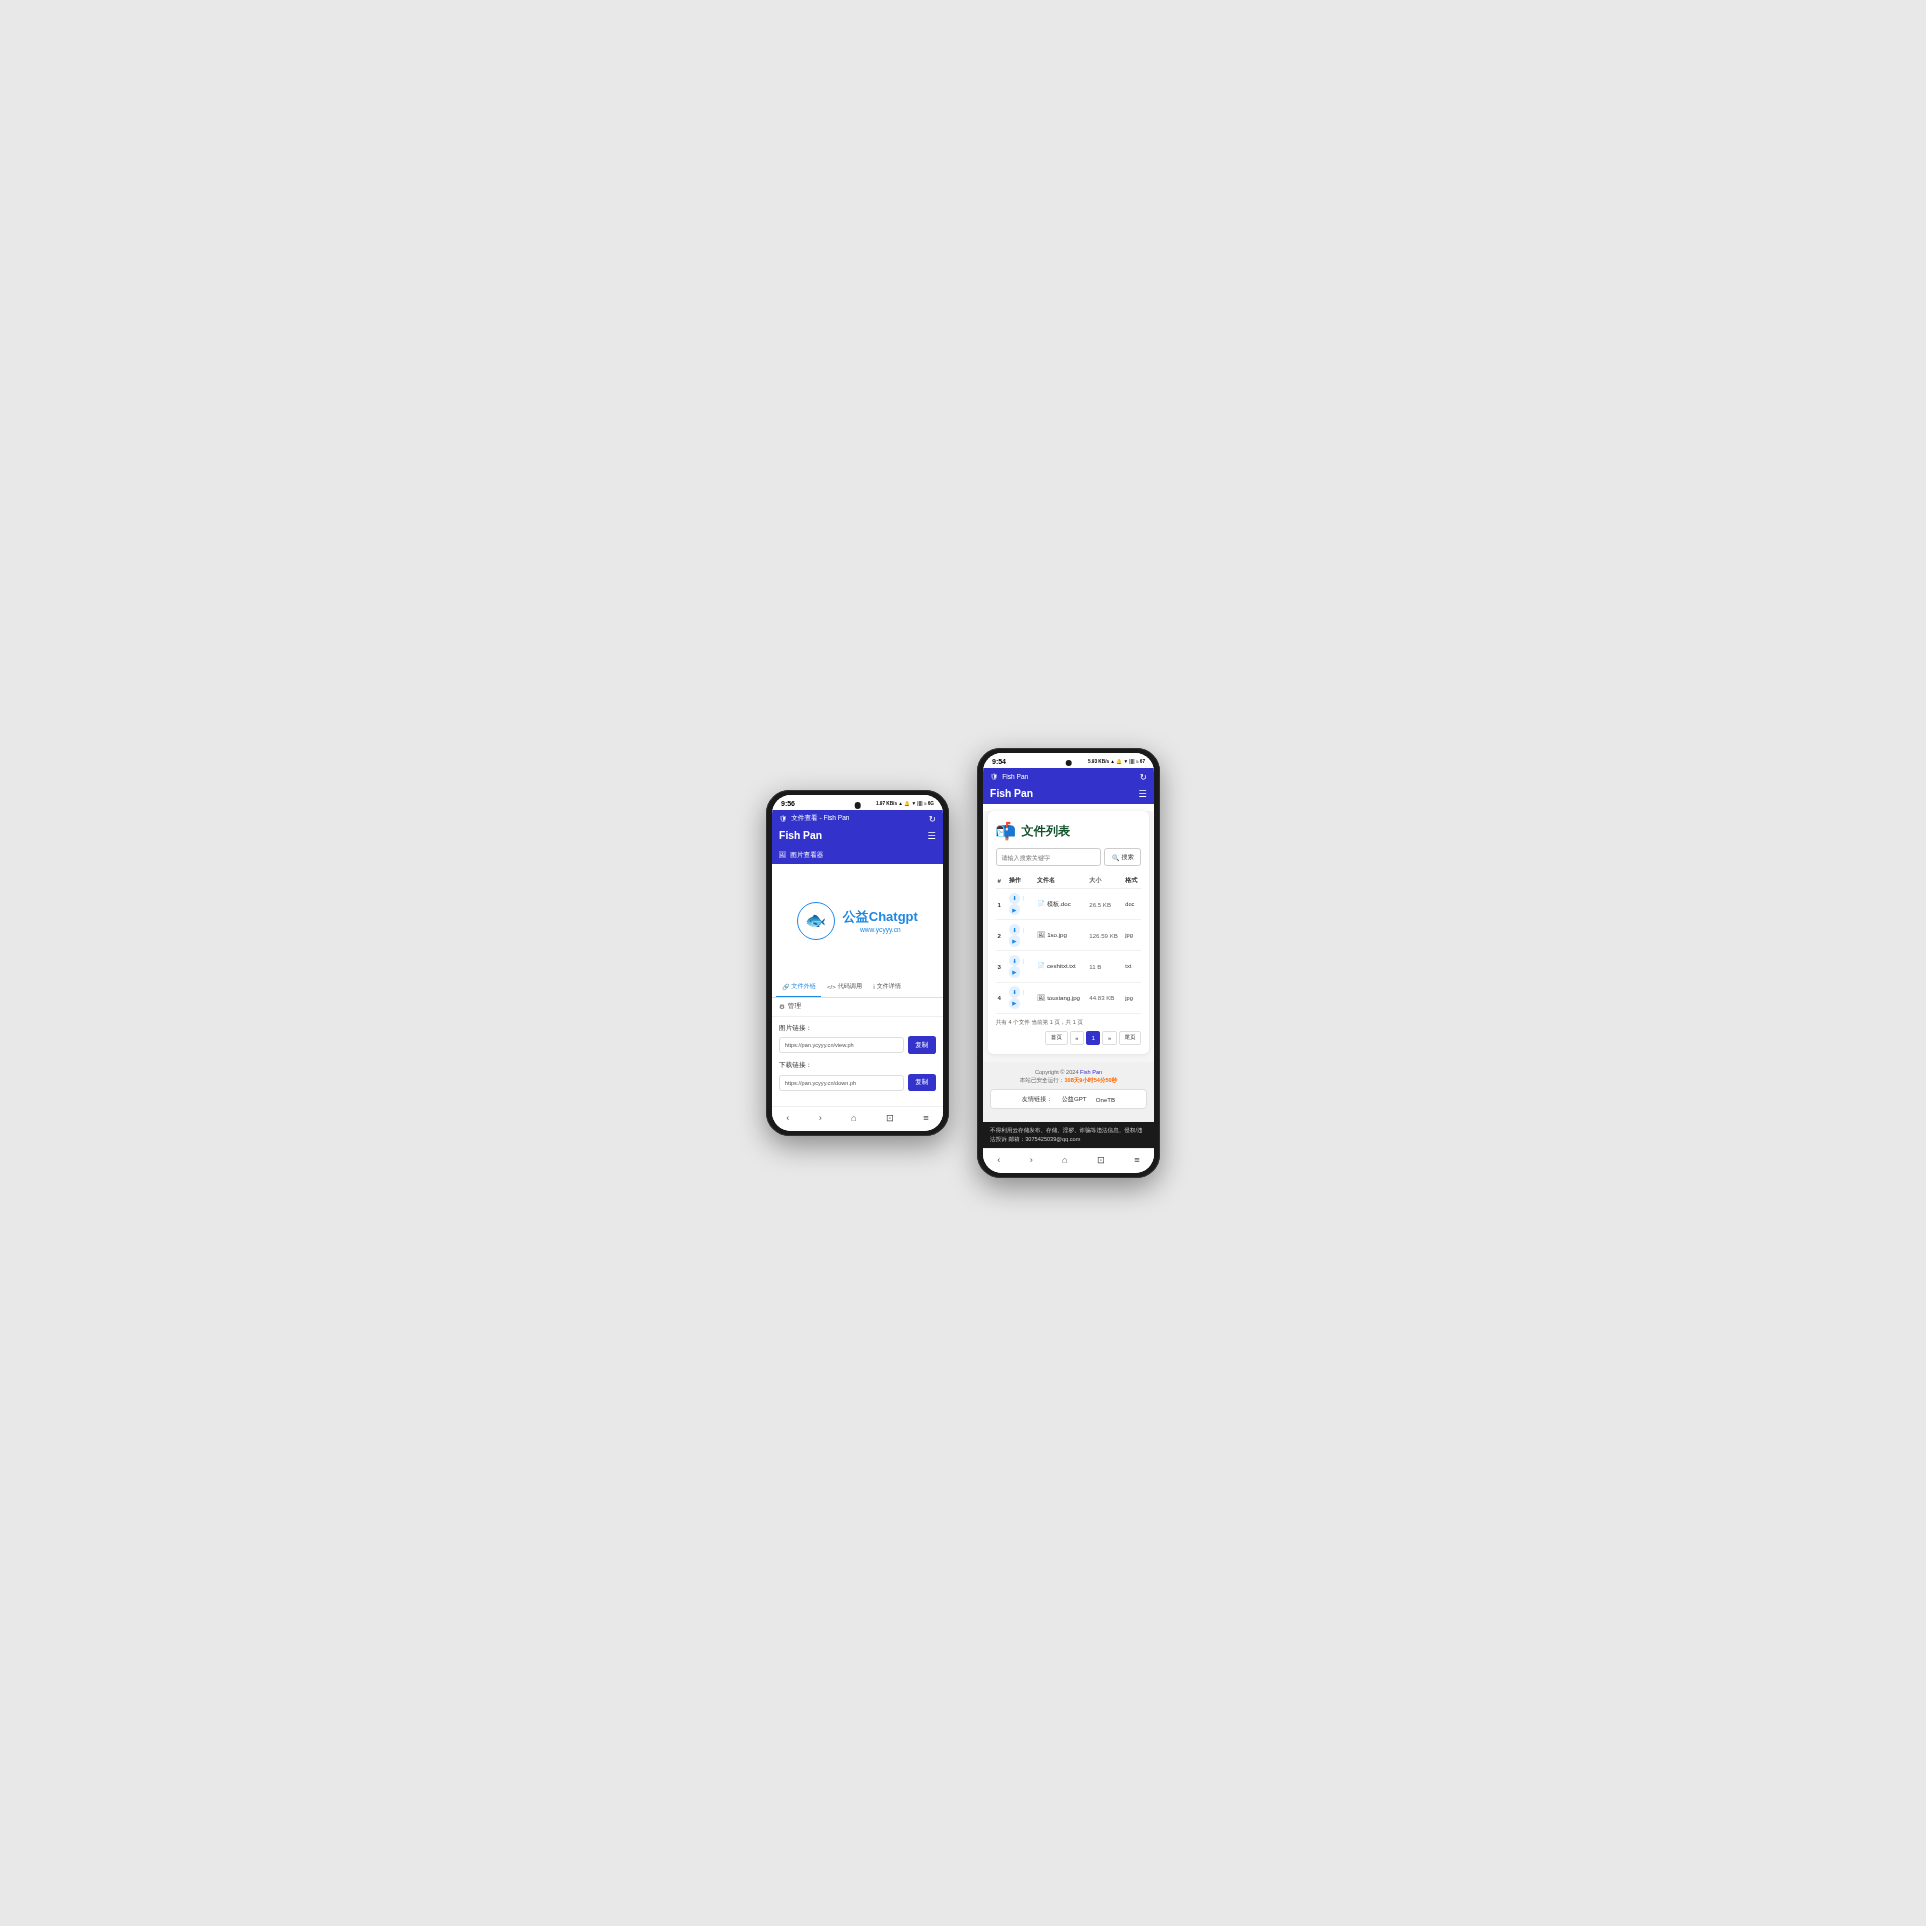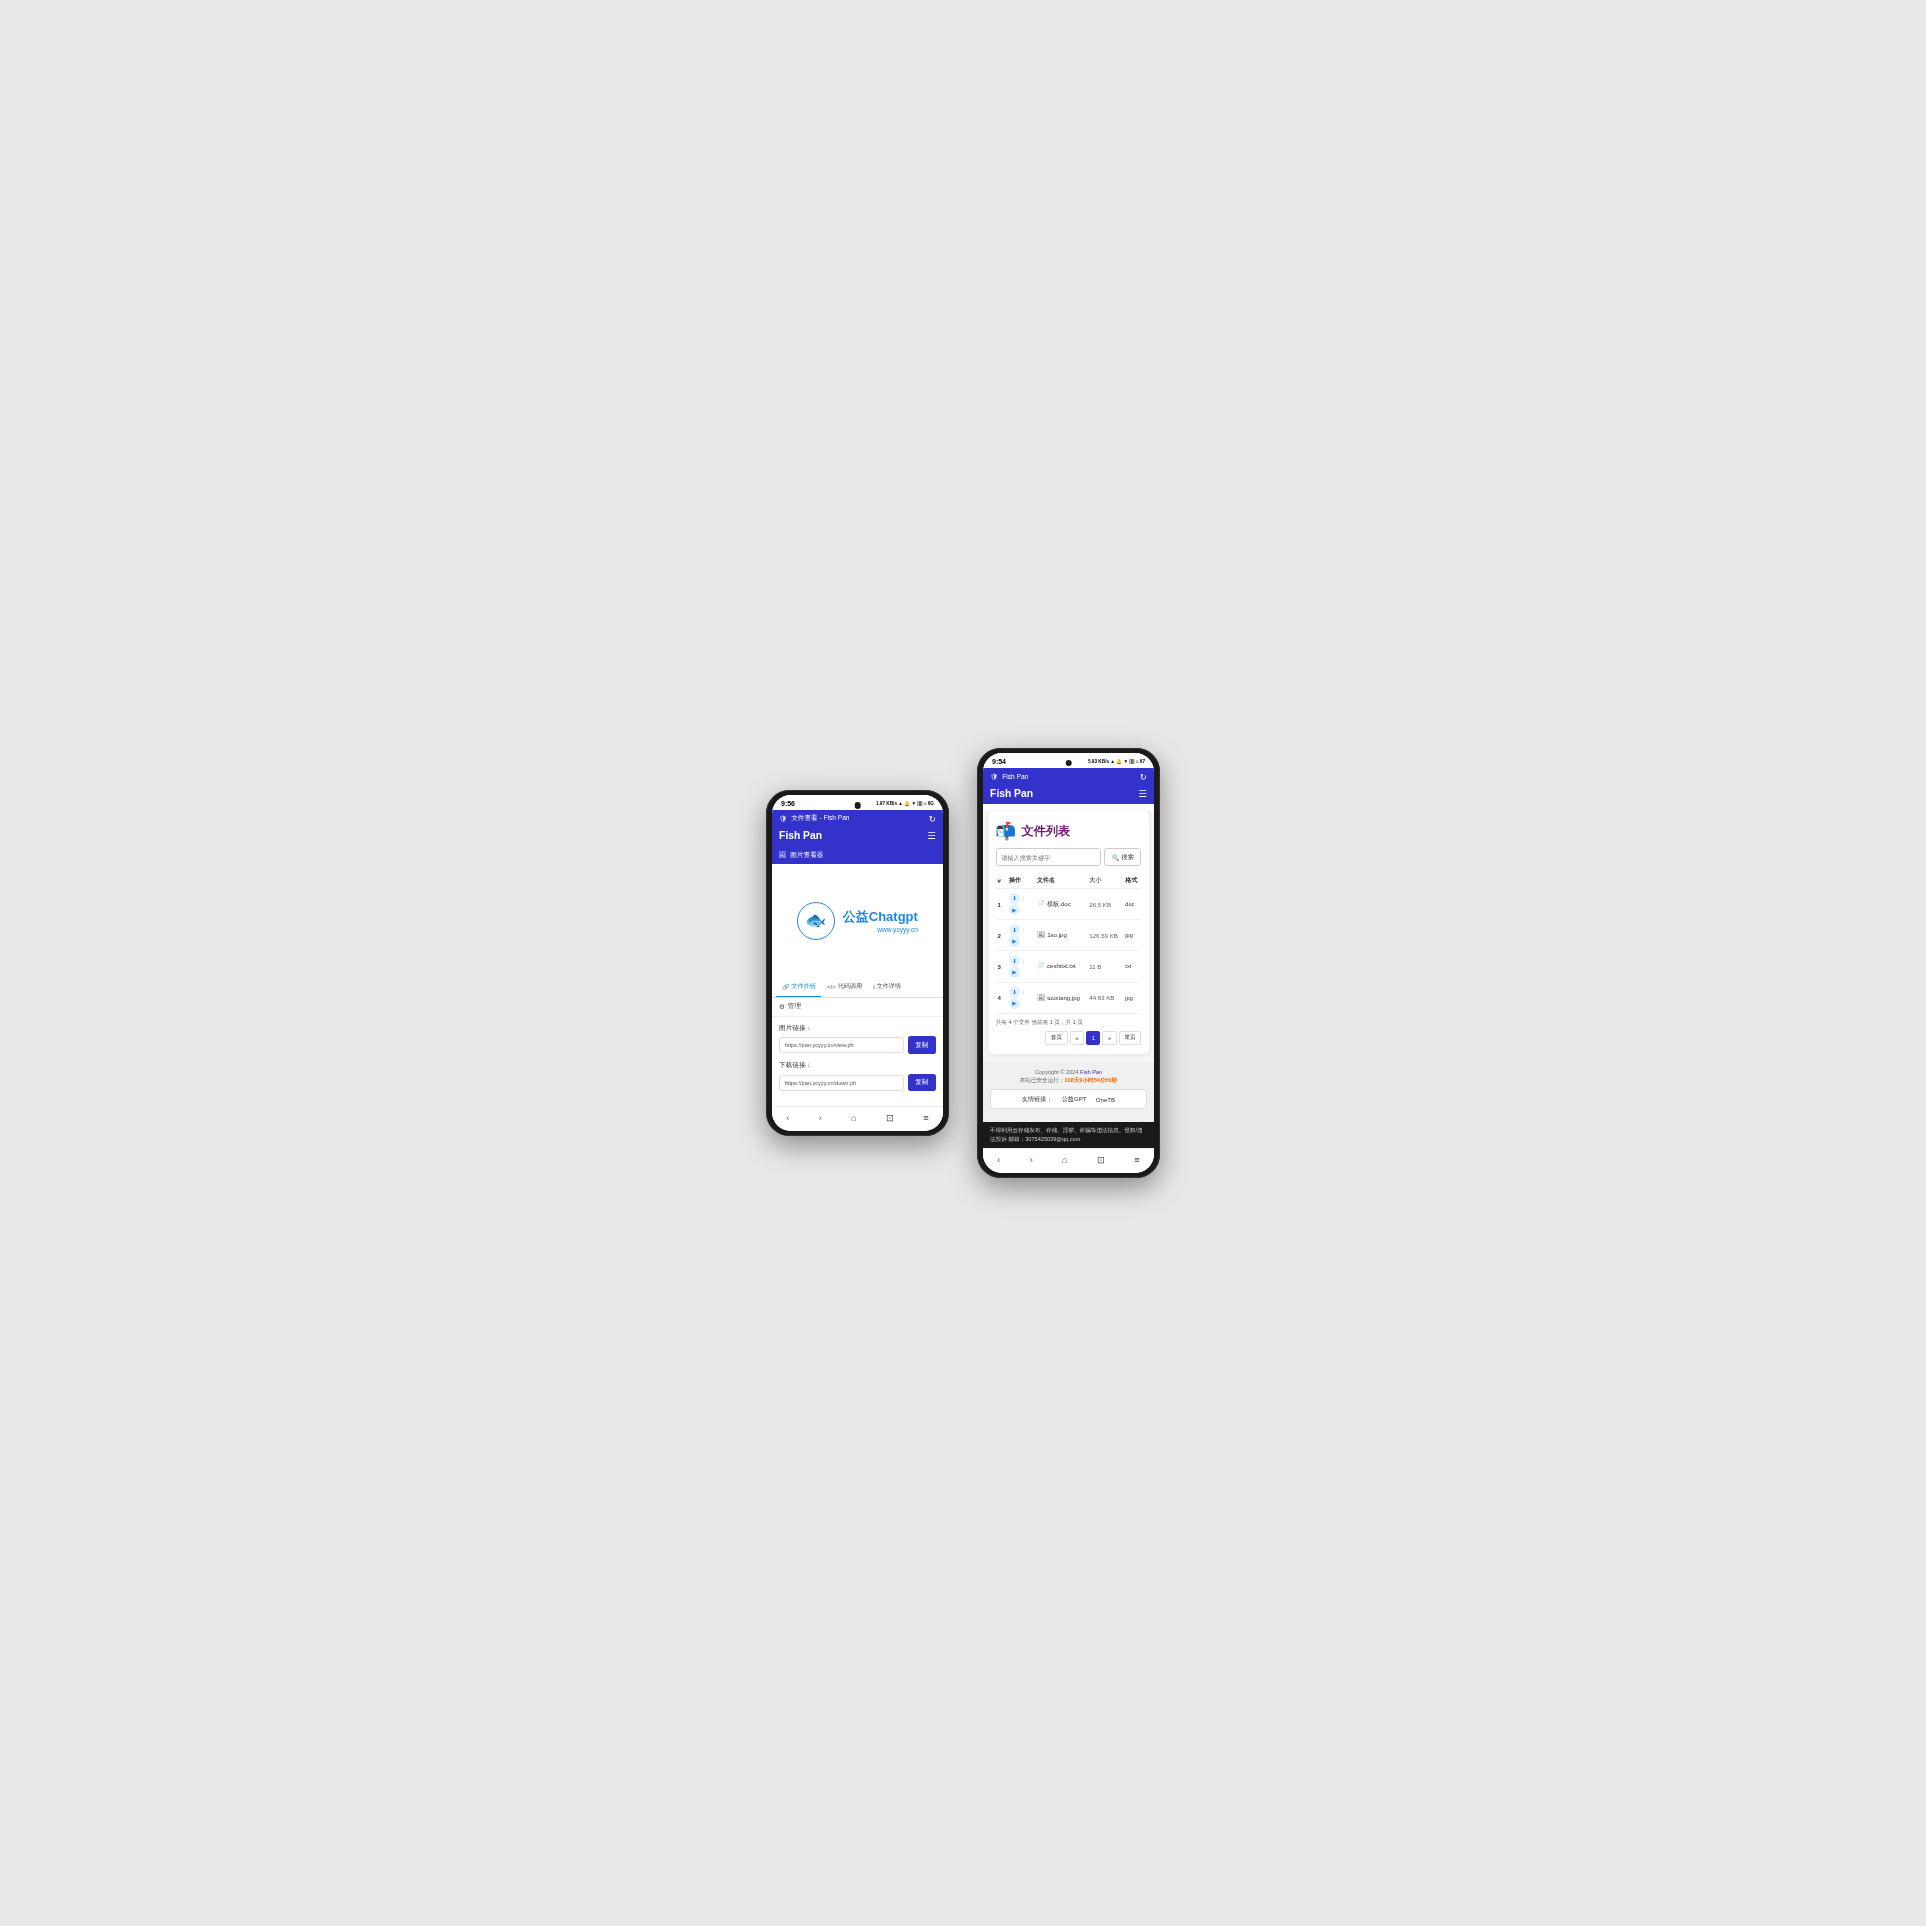--- a/index.html
+++ b/index.html
@@ -125,21 +125,21 @@
       background: #fff;
       display: flex;
       justify-content: center;
       align-items: center;
       padding: 14px 9.4px;
       min-height: 113px;
     }
 
     
     .fish-logo {
-      text-align: right;
+      text-align: center;
     }
     .fish-logo-circle {
       width: 38px;
       height: 38px;
       border-radius: 50%;
       border: 1.4px solid #1e88e5;
       display: inline-flex;
       align-items: center;
       justify-content: center;
       font-size: 17px;
@@ -264,21 +264,21 @@
       align-items: center;
       gap: 4.7px;
       margin-bottom: 6.6px;
     }
     .file-list-icon {
       font-size: 17px;
     }
     .file-list-title {
       font-size: 12.2px;
       font-weight: 700;
-      color: #701a75;
+      color: #14532d;
     }
     .search-row {
       display: flex;
       gap: 3.8px;
       margin-bottom: 7.5px;
     }
     .search-input {
       flex: 1;
       border: 0.5px solid #ccc;
       border-radius: 2.8px;

